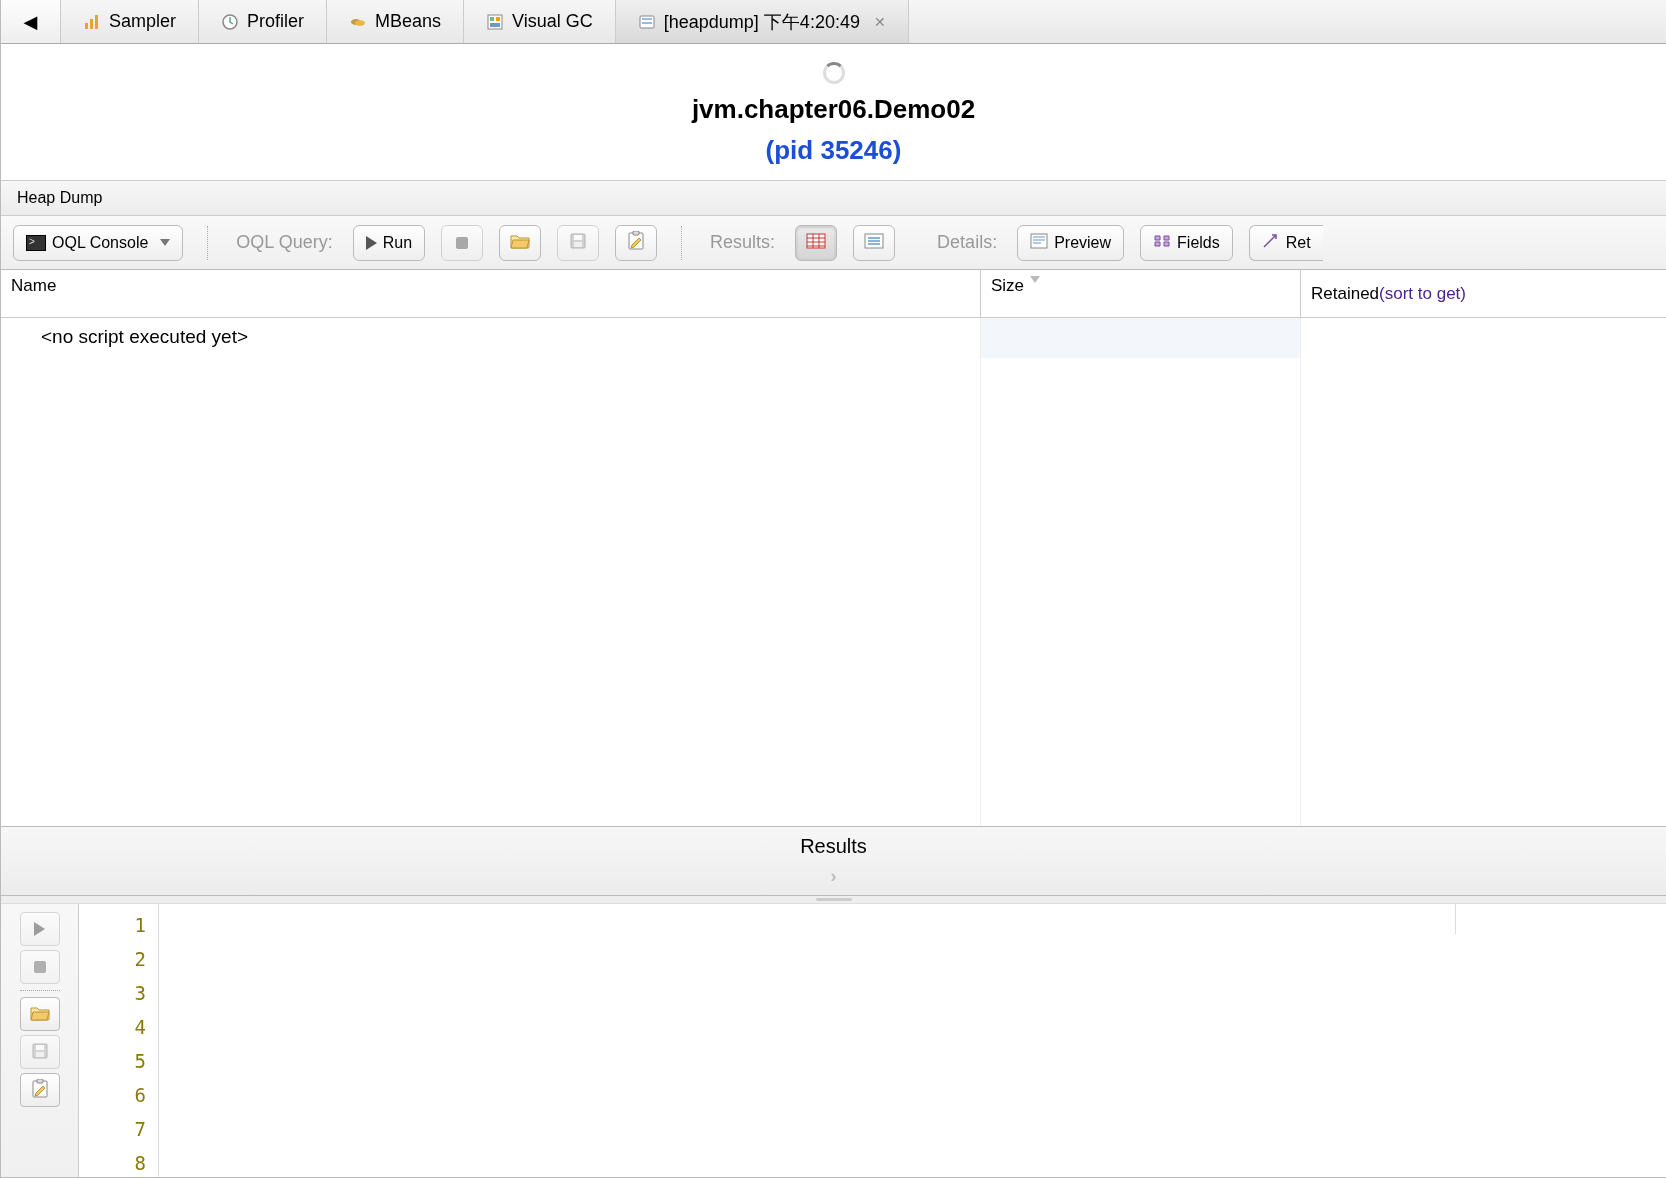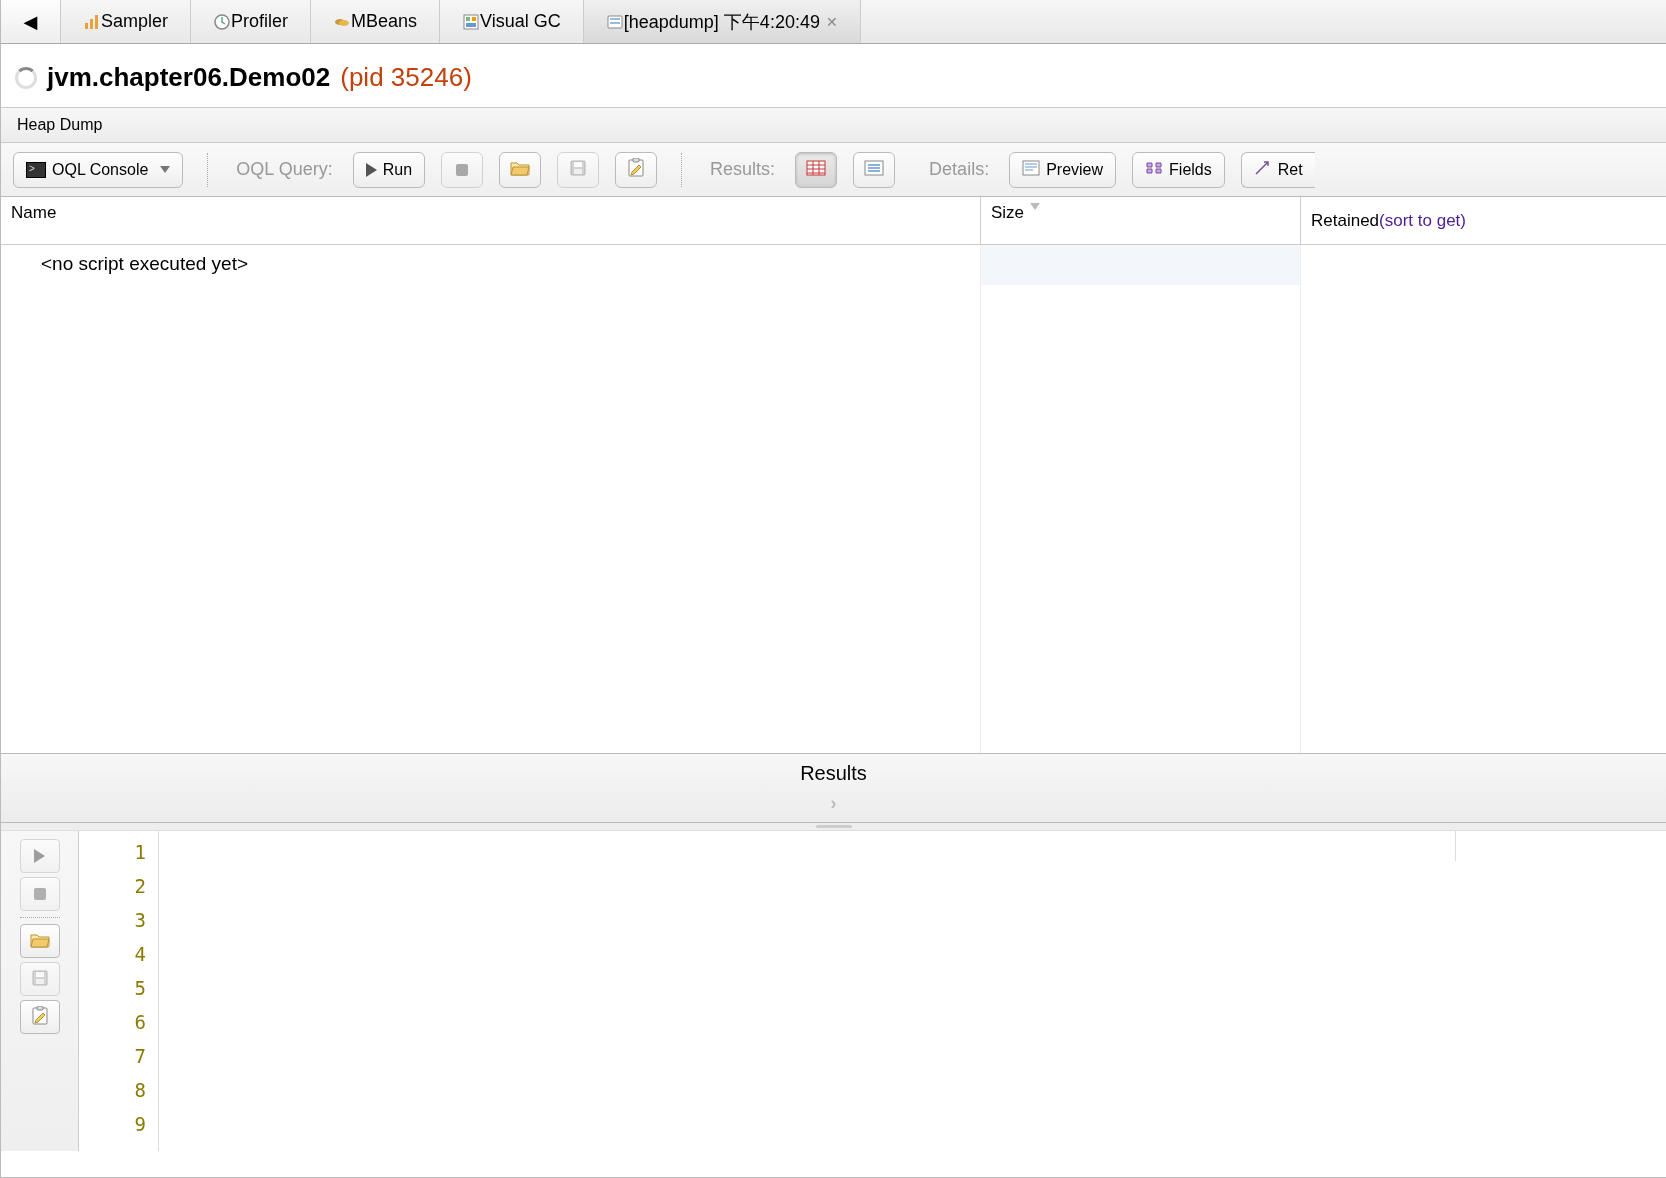--- a/index.html
+++ b/index.html
@@ -24,43 +24,44 @@
     }
     .nav-back {
       width: 60px;
       display:flex;align-items:center;justify-content:center;
       border-right:1px solid #ccc;
       font-size:18px;
       cursor:pointer;
       background: linear-gradient(#fdfdfd,#eee);
     }
     .tab {
-      display:flex;align-items:center;
+      display:flex;align-items:center;gap:8px;
       padding:0 22px;
       border-right:1px solid #ccc;
       cursor:pointer;
       font-size:18px;
       white-space: nowrap;
     }
     .tab.active {
       background: linear-gradient(#f0f0f0,#d9d9d9);
     }
     .tab .close {
       margin-left:6px;color:#888;font-size:14px;
     }
     .tab .ic { width:18px;height:18px;display:flex;align-items:center;justify-content:center }
 
     
     .page-title {
       display:flex;align-items:center;gap:10px;
       padding:18px 14px 14px 14px;
       font-size:26px;
+      flex-direction:column;
     }
     .page-title .main { font-weight:700 }
-    .page-title .pid { color:#c2410c;font-weight:400 }
+    .page-title .pid { color:#1d4ed8;font-weight:700 }
     .spinner {
       width:22px;height:22px;border:3px solid #ddd;border-top-color:#888;border-radius:50%;
     }
 
     
     .subheader {
       padding:8px 16px;
       font-size:16px;
       background: linear-gradient(#f7f7f7,#ececec);
       border-top:1px solid #ccc;
@@ -292,21 +293,21 @@
   </div>
   <div class="btn icon-only">
     <span>
       <svg width="20" height="16" viewBox="0 0 20 16">
           <rect x="1" y="1" width="18" height="14" fill="#fff" stroke="#888"></rect>
           <path d="M4 5h12M4 8h12M4 11h12" stroke="#69c" stroke-width="1.5"></path>
         </svg>
     </span>
   </div>
 
-  <span class="label-muted" style="margin-left:14px">Details:</span>
+  <span class="label-muted" style="margin-left:22px">Details:</span>
 
   <div class="btn">
     <span>
       <svg width="18" height="16" viewBox="0 0 18 16">
           <rect x="1" y="1" width="16" height="14" fill="#fff" stroke="#888"></rect>
           <path d="M3 4h12M3 7h12M3 10h8" stroke="#69c"></path>
         </svg>
     </span>
     <span>Preview</span>
   </div>

